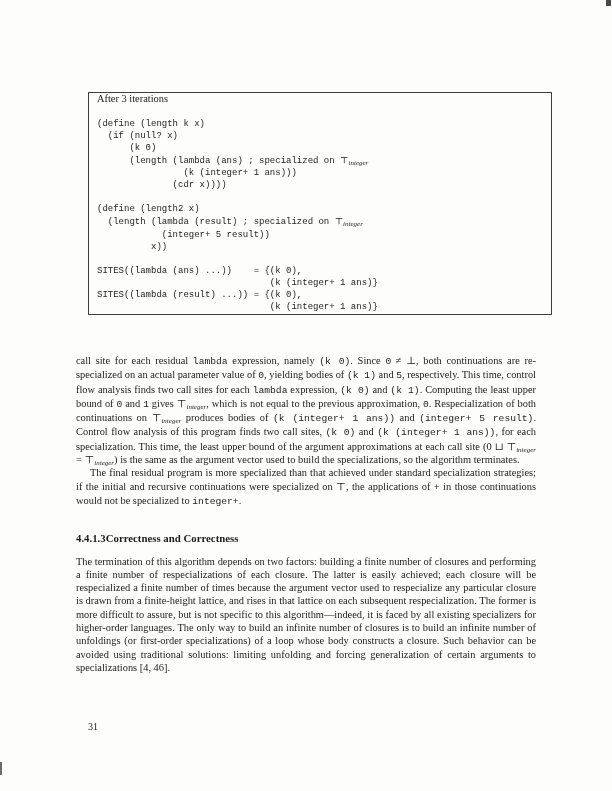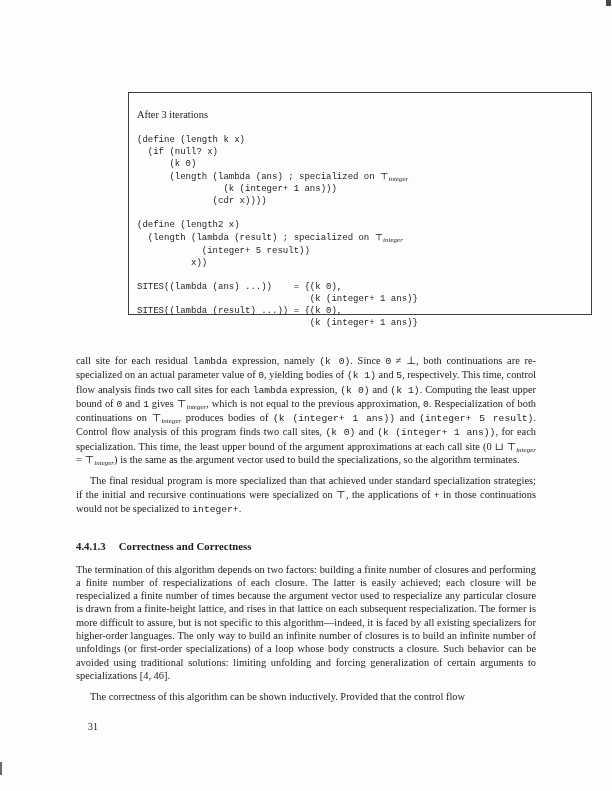--- a/index.html
+++ b/index.html
@@ -14,23 +14,22 @@
   }
   .scan-tick-tr { position:absolute; right:1px; top:0; width:5px; height:6px; background:#4a4a4a; }
   .scan-tick-l  { position:absolute; left:0; top:762px; width:2px; height:13px; background:#6a6a6a; }
 
   .figure-box {
     position: absolute;
     left: 88px; top: 92px;
     width: 464px; height: 223px;
     border: 1px solid #3f3f3f;
     box-sizing: border-box;
-    padding: 16px 8px 2px 8px;
+    padding: 0 8px 2px 8px;
     background: #fdfdfc;
-    margin-left: 40px;
   }
   .codeblock {
     font-family: "Liberation Mono", "DejaVu Sans Mono", monospace;
     font-size: 9px;
     line-height: 12.05px;
     white-space: pre;
     color: #1c1c1c;
   }
   .codeblock .rt {
     font-family: "Liberation Serif", "DejaVu Serif", serif;
@@ -57,28 +56,28 @@
 
   .textcol {
     position: absolute;
     left: 76px; top: 354px; width: 460px;
     font-size: 10.4px;
     line-height: 13.3px;
     text-align: justify;
     hyphens: none;
   }
   .para { margin: 0; }
-  .indent { text-indent: 14px; margin-top: 8px; }
+  .indent { text-indent: 14px; }
   .heading {
     margin: 24px 0 9px 0;
     font-size: 10.8px;
     font-weight: bold;
     text-align: left;
   }
-  .heading .secnum { margin-right: 13px; }
+  .heading .secnum { }
 
   .pagenum {
     position: absolute;
     left: 88px; top: 721px; width: 460px;
     text-align: left;
     font-size: 10px;
   }
 </style>
 </head>
 <body>
@@ -109,17 +108,16 @@
   </div>
 
 
   <div class="textcol">
     <p class="para"><span class="rt">call site for each residual </span><span class="code">lambda</span><span class="rt"> expression, namely </span><span class="code">(k 0)</span><span class="rt">. Since </span><span class="code">0</span><span class="rt"> ≠ ⊥, both continuations are re-specialized on an actual parameter value of </span><span class="code">0</span><span class="rt">, yielding bodies of </span><span class="code">(k 1)</span><span class="rt"> and </span><span class="code">5</span><span class="rt">, respectively. This time, control flow analysis finds two call sites for each </span><span class="code">lambda</span><span class="rt"> expression, </span><span class="code">(k 0)</span><span class="rt"> and </span><span class="code">(k 1)</span><span class="rt">. Computing the least upper bound of </span><span class="code">0</span><span class="rt"> and </span><span class="code">1</span><span class="rt"> gives </span><span class="mtop">⊤<sub>integer</sub></span><span class="rt">, which is not equal to the previous approximation, </span><span class="code">0</span><span class="rt">. Respecialization of both continuations on </span><span class="mtop">⊤<sub>integer</sub></span><span class="rt"> produces bodies of </span><span class="code">(k (integer+ 1 ans))</span><span class="rt"> and </span><span class="code">(integer+ 5 result)</span><span class="rt">. Control flow analysis of this program finds two call sites, </span><span class="code">(k 0)</span><span class="rt"> and </span><span class="code">(k (integer+ 1 ans))</span><span class="rt">, for each specialization. This time, the least upper bound of the argument approximations at each call site (0 ⊔ </span><span class="mtop">⊤<sub>integer</sub></span><span class="rt"> = </span><span class="mtop">⊤<sub>integer</sub></span><span class="rt">) is the same as the argument vector used to build the specializations, so the algorithm terminates.</span></p>
     <p class="para indent"><span class="rt">The final residual program is more specialized than that achieved under standard specialization strategies; if the initial and recursive continuations were specialized on ⊤, the applications of </span><span class="code">+</span><span class="rt"> in those continuations would not be specialized to </span><span class="code">integer+</span><span class="rt">.</span></p>
     <h4 class="heading">
       <span class="secnum">4.4.1.3</span><span>Correctness and Correctness</span>
     </h4>
     <p class="para"><span class="rt">The termination of this algorithm depends on two factors: building a finite number of closures and performing a finite number of respecializations of each closure. The latter is easily achieved; each closure will be respecialized a finite number of times because the argument vector used to respecialize any particular closure is drawn from a finite-height lattice, and rises in that lattice on each subsequent respecialization. The former is more difficult to assure, but is not specific to this algorithm—indeed, it is faced by all existing specializers for higher-order languages. The only way to build an infinite number of closures is to build an infinite number of unfoldings (or first-order specializations) of a loop whose body constructs a closure. Such behavior can be avoided using traditional solutions: limiting unfolding and forcing generalization of certain arguments to specializations [4, 46].</span></p>
-    <p class="para indent"><span class="rt">The correctness of this algorithm can be shown inductively. Provided that the control flow</span></p>
   </div>
 
   <div class="pagenum">31</div>
 </div>
 
 </body></html>

